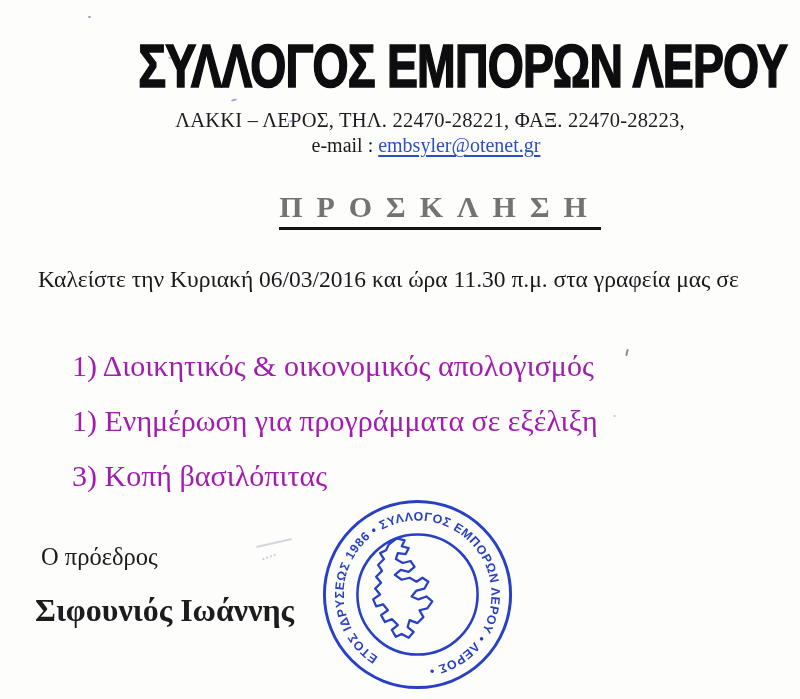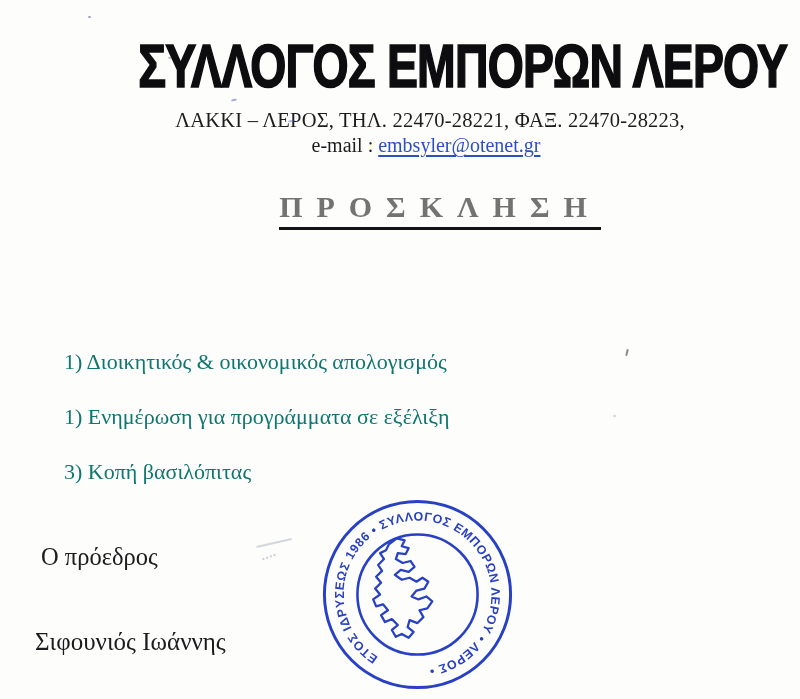--- a/index.html
+++ b/index.html
@@ -41,27 +41,27 @@
     font-weight:700;
     font-size:30px;
     letter-spacing:14px;
     color:#737373;
     padding-bottom:3px;
     border-bottom:3px solid #141416;
   }
 
   
   .intro { left:38px; top:261px; font-size:23.5px; line-height:37px; color:#19191b; }
-  .agenda-item { left:64px; font-size:22px; color:#0f766e; white-space:nowrap; }
+  .agenda-item { left:72px; font-size:30px; color:#a21caf; white-space:nowrap; }
   .agenda-1 { top:349px; }
   .agenda-2 { top:404px; }
   .agenda-3 { top:459px; }
 
   .sig-role { left:41px; top:543px; font-size:24.5px; }
-  .sig-name { left:35px; top:628px; font-size:25px; }
+  .sig-name { left:35px; top:592px; font-size:32px;font-weight:bold; }
 
   
   .stamp { left:319px; top:496px; width:197px; height:197px; }
   .stamp svg { width:100%; height:100%; display:block; }
   .stamp-ring-text {
     font-family:"Liberation Sans", sans-serif;
     font-weight:700;
     font-size:12.6px;
     letter-spacing:0.6px;
     fill:#2840c4;
@@ -94,20 +94,21 @@
     <span>e-mail :</span>
     <span class="email-link">embsyler@otenet.gr</span>
   </span>
 </div>
 
 <div class="abs doc-title-wrap">
   <span class="doc-title">ΠΡΟΣΚΛΗΣΗ</span>
 </div>
 
 <div class="abs intro">
+  <div>Καλείστε την Κυριακή 06/03/2016 και ώρα 11.30 π.μ. στα γραφεία μας σε</div>
 </div>
 
 <div class="abs agenda-item agenda-1">1) Διοικητικός &amp; οικονομικός απολογισμός</div>
 <div class="abs agenda-item agenda-2">1) Ενημέρωση για προγράμματα σε εξέλιξη</div>
 <div class="abs agenda-item agenda-3">3) Κοπή βασιλόπιτας</div>
 
 <div class="abs sig-role">Ο πρόεδρος</div>
 <div class="abs sig-name">Σιφουνιός Ιωάννης</div>
 
 <div class="abs stamp">

